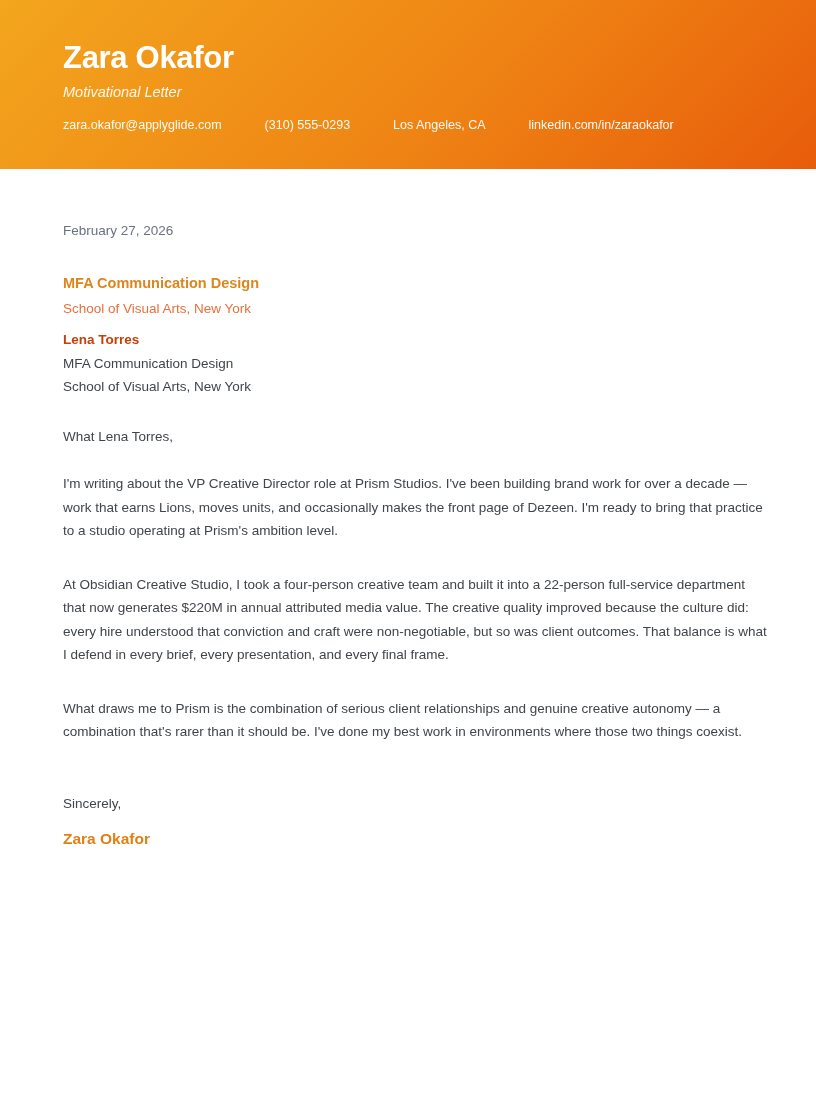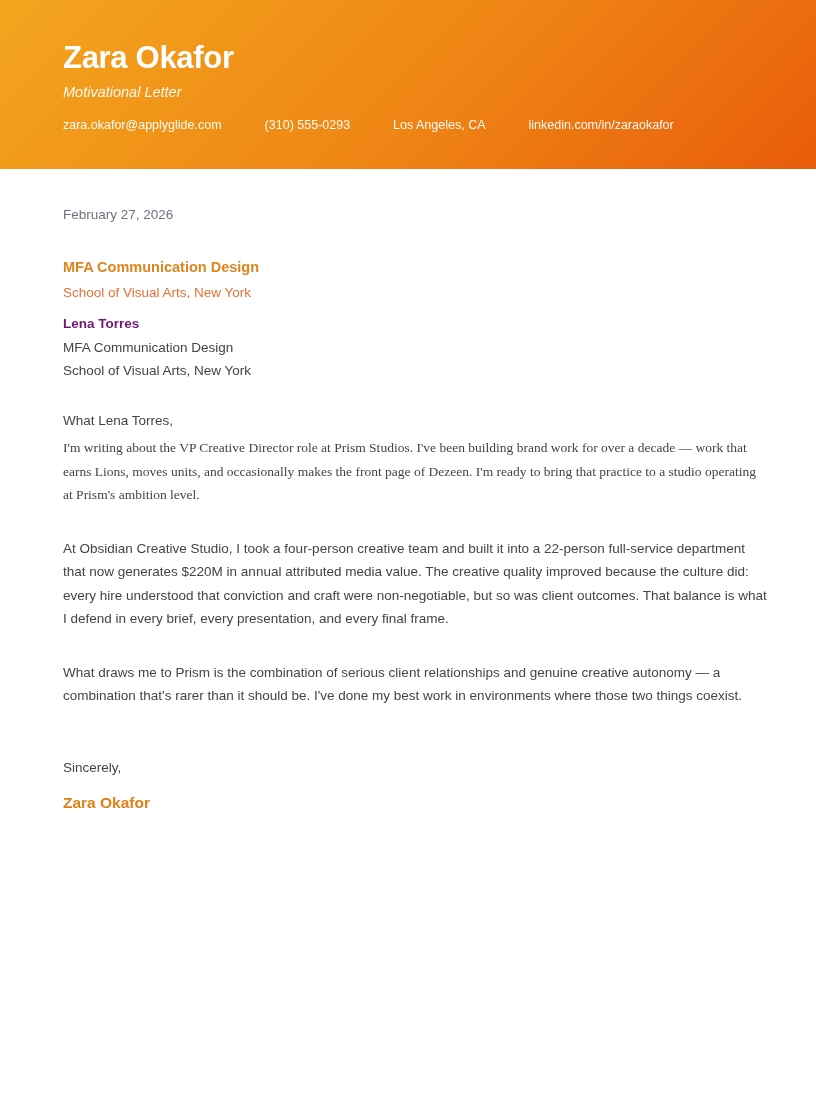--- a/index.html
+++ b/index.html
@@ -44,46 +44,46 @@
   }
 
   
   .letter {
     padding: 0 49px 0 63px;
     color: #40454a;
     font-size: 13.5px;
     line-height: 23.5px;
   }
   .date {
-    margin-top: 36px;
+    margin-top: 52px;
     font-size: 13.5px;
     line-height: 20px;
     color: #6a7280;
   }
   .pos-title {
     margin-top: 32px;
     font-size: 14.5px;
     font-weight: bold;
     line-height: 21px;
     color: #de861d;
   }
   .pos-org {
     margin-top: 4px;
     font-size: 13.5px;
     line-height: 21px;
     color: #e7713c;
   }
   .recipient { margin-top: 9px; }
   .recipient .r-name {
     font-weight: bold;
-    color: #701a75;
+    color: #c2410c;
   }
   .greeting { margin-top: 26px; }
   .para { margin-top: 30px; }
-  .para.first { margin-top: 4px; font-family: Liberation Serif, serif; }
+  .para.first { margin-top: 24px; }
   .closing { margin-top: 48px; }
   .signature {
     margin-top: 13px;
     font-size: 15.5px;
     font-weight: bold;
     line-height: 21px;
     color: #e08115;
   }
 </style>
 </head>

